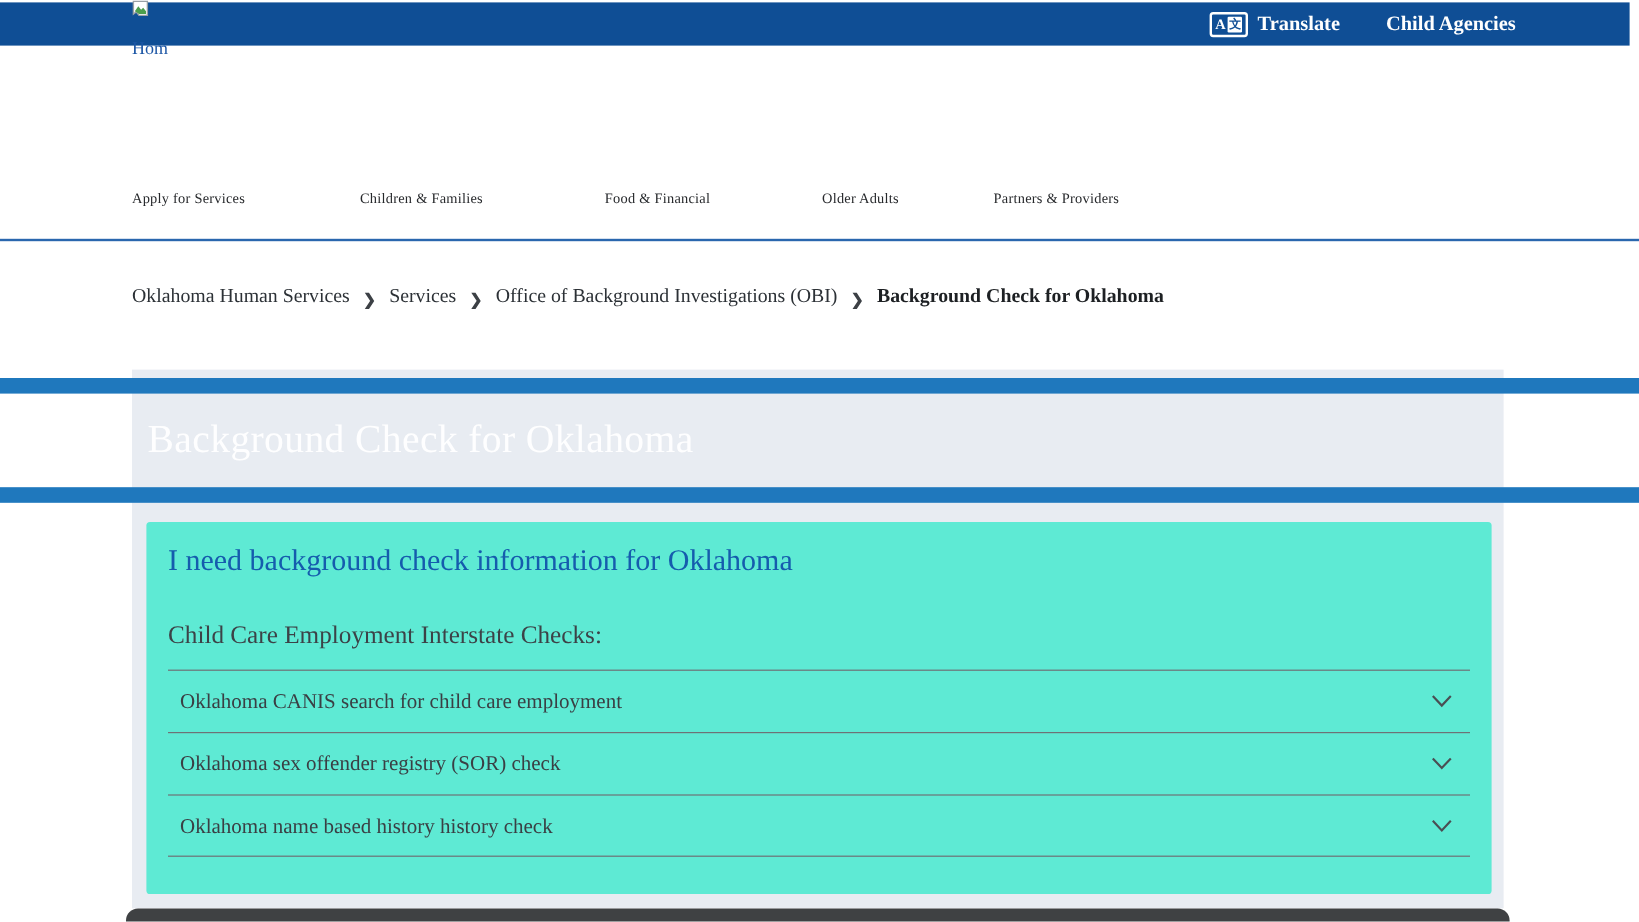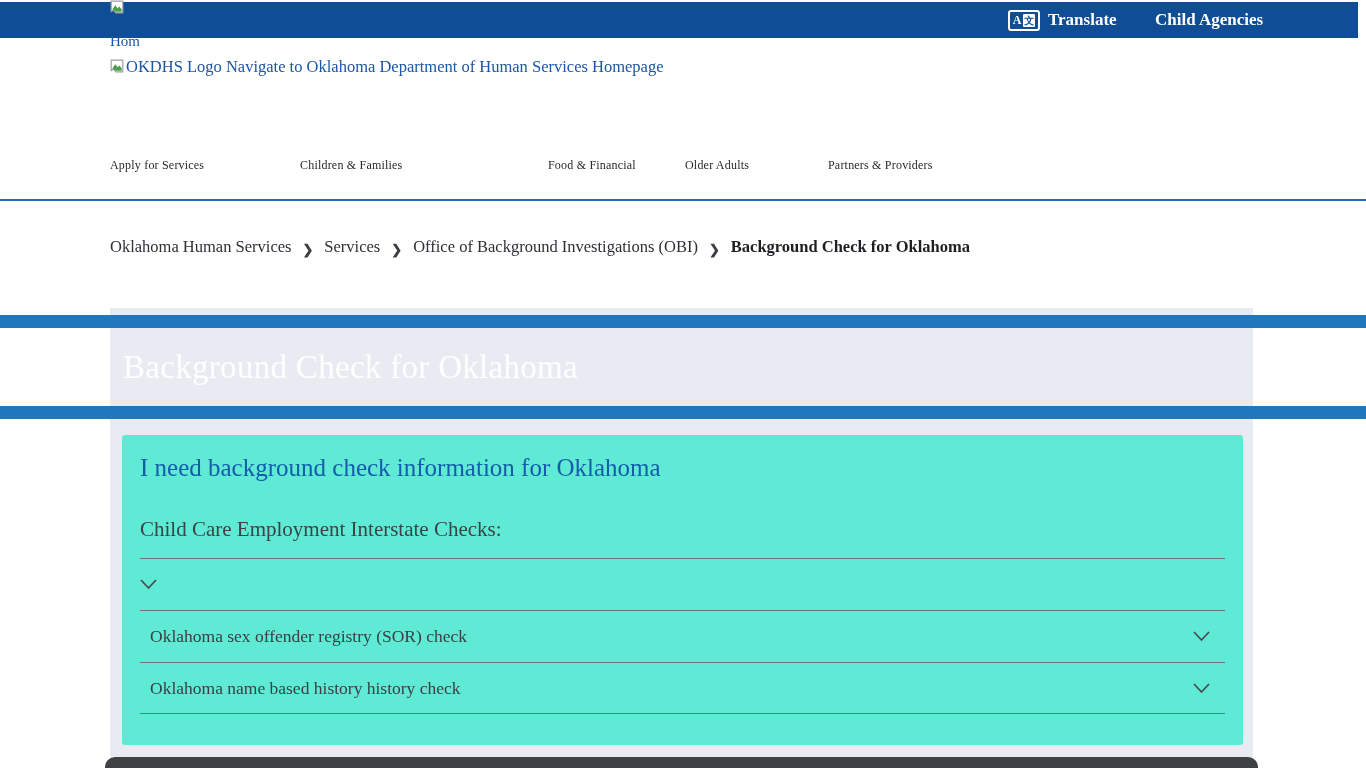--- a/index.html
+++ b/index.html
@@ -35,21 +35,21 @@
   .search-box input { flex:1; min-width:0; border:none; outline:none; background:transparent;
                 font-family:"Liberation Serif", serif; font-size:17px; font-weight:bold; color:#3b4147; }
   .search-box input::placeholder { color:#3b4147; opacity:1; }
   .search-btn { background:none; border:none; cursor:pointer; padding:0 2px; display:flex; }
 
   
   .nav { position:absolute; left:0; top:158px; width:100%; height:26px; }
   .nav-item { position:absolute; top:0; font-size:12px; color:#27292c; letter-spacing:.2px; cursor:pointer; }
   .nav-item:nth-child(1){ left:110px; }
   .nav-item:nth-child(2){ left:300px; }
-  .nav-item:nth-child(3){ left:504px;margin-left:44px; }
+  .nav-item:nth-child(3){ left:504px; }
   .nav-item:nth-child(4){ left:685px; }
   .nav-item:nth-child(5){ left:828px; }
   .nav-rule { position:absolute; left:0; top:199px; width:100%; height:2px; background:#2a67ae; }
 
   
   .breadcrumb { position:absolute; left:110px; top:237px; display:flex; align-items:flex-end; gap:11px;
                 font-size:16.5px; color:#2c3136; }
   .crumb { cursor:pointer; }
   .crumb-sep { font-size:13px; font-weight:bold; color:#3c4045; transform:translateY(1px); }
   .crumb-current { font-weight:bold; color:#1d2023; }
@@ -97,27 +97,20 @@
   </div>
 
   <span class="home-broken-icon">
     <svg width="14" height="14" viewBox="0 0 24 24">
       <path d="M2 2 H22 V22 H10 L6 17 L2 20 Z" fill="#ffffff" stroke="#9aa0a6" stroke-width="2"></path>
       <path d="M4 16 L9 9 L13 14 L16 11 L20 16 L20 20 H10 L6 17 Z" fill="#4c9e4c"></path>
     </svg>
   </span>
   <div class="home-text">Home</div>
 
-  <div class="logo-link">
-    <svg width="14" height="14" viewBox="0 0 24 24">
-      <path d="M2 2 H22 V22 H10 L6 17 L2 20 Z" fill="#ffffff" stroke="#9aa0a6" stroke-width="2"></path>
-      <path d="M4 16 L9 9 L13 14 L16 11 L20 16 L20 20 H10 L6 17 Z" fill="#4c9e4c"></path>
-    </svg>
-    <span>OKDHS Logo Navigate to Oklahoma Department of Human Services Homepage</span>
-  </div>
 
 
   <nav class="nav">
     <span class="nav-item">Apply for Services</span>
     <span class="nav-item">Children &amp; Families</span>
     <span class="nav-item">Food &amp; Financial</span>
     <span class="nav-item">Older Adults</span>
     <span class="nav-item">Partners &amp; Providers</span>
   </nav>
   <div class="nav-rule"></div>
@@ -136,20 +129,21 @@
   <div class="hero-stripe stripe-top"></div>
   <div class="hero-stripe stripe-bottom"></div>
   <h1 class="hero-title" style="font-weight:normal;">Background Check for Oklahoma</h1>
 
   <div class="card">
     <h2 class="card-heading" style="font-weight:normal;">I need background check information for Oklahoma</h2>
     <h3 class="card-subheading" style="font-weight:normal;">Child Care Employment Interstate Checks:</h3>
 
     <div class="accordion">
       <div class="acc-row">
+        <span class="acc-label">Oklahoma CANIS search for child care employment</span>
         <span class="acc-chevron">
           <svg width="17" height="11" viewBox="0 0 17 11">
             <polyline points="1,1 8.5,9 16,1" fill="none" stroke="#4a4e53" stroke-width="1.8"></polyline>
           </svg>
         </span>
       </div>
       <div class="acc-row">
         <span class="acc-label">Oklahoma sex offender registry (SOR) check</span>
         <span class="acc-chevron">
           <svg width="17" height="11" viewBox="0 0 17 11">

